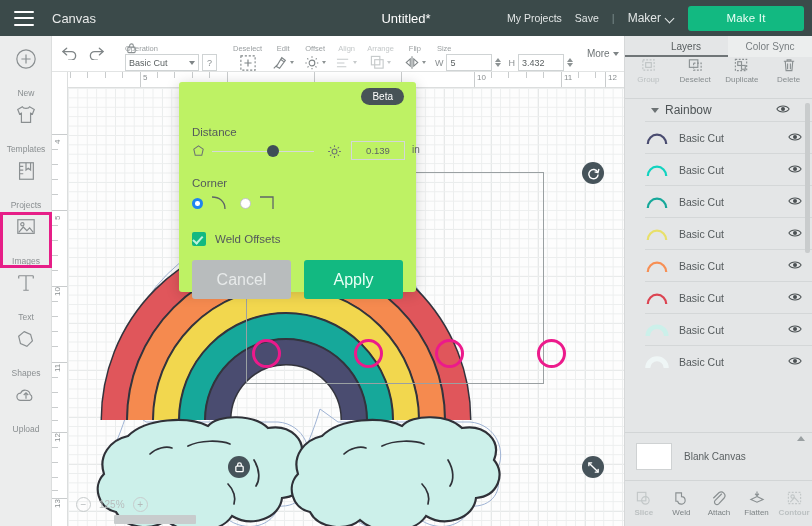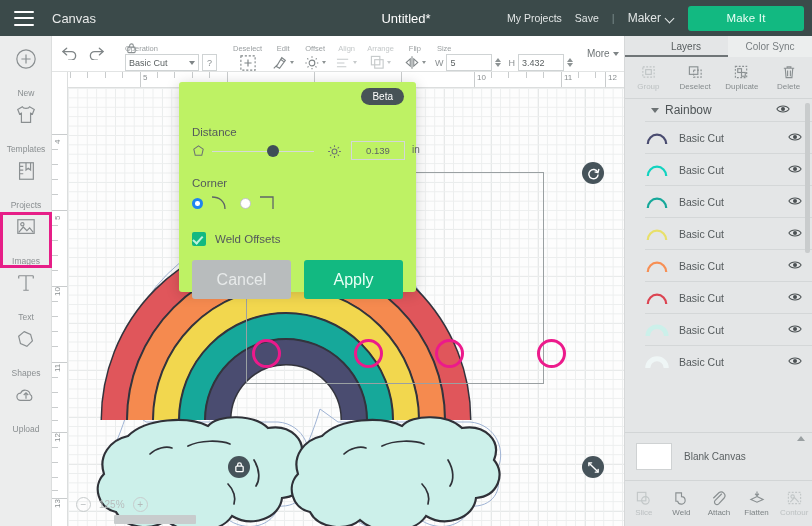--- a/index.html
+++ b/index.html
@@ -149,40 +149,40 @@
 
   
   .rpanel {
     position:absolute; top:36px; right:0; width:188px; height:490px;
     background:#e4e6e7; border-left:1px solid #d6d8d9;
   }
   .rtabs { display:flex; height:21px; background:#eceeee; }
   .rtab { flex:1; text-align:center; font-size:10px; color:#787e80; line-height:21px; cursor:pointer; }
   .rtab.active { background:#e4e6e7; color:#565c5e; border-bottom:2px solid #6f7577;padding-left:19px; }
   .rtools { display:flex; height:42px; background:#e4e6e7; border-bottom:1px solid #d2d5d6; }
-  .rtool { flex:1; display:flex; flex-direction:column; align-items:center; justify-content:center; gap:2px; cursor:pointer;}
+  .rtool { flex:1; display:flex; flex-direction:column; align-items:center; justify-content:flex-start; gap:2px; cursor:pointer;}
   .rtool .tl { font-size:8px; color:#868c8e; }
   .rtool.dis .tl { color:#bcc1c2; }
   .layers-scroll { height:326px; overflow:hidden; position:relative; background:#e4e6e7;}
   .grp-row { display:flex; align-items:center; height:22px; padding-left:26px; gap:6px; }
   .grp-row .gname { font-size:12px; color:#4e5456; }
   .tri { width:0;height:0;border-left:4px solid transparent;border-right:4px solid transparent;border-top:5px solid #6c7274; cursor:pointer;}
   .lrow { display:flex; align-items:center; height:32px; margin-left:20px; border-top:1px solid #d4d7d8; gap:10px; }
   .lthumb { width:24px; height:15px; flex:0 0 24px; }
   .lname { font-size:10.5px; color:#545a5c; flex:1; }
   .eye { margin-right:10px; cursor:pointer; }
   .vscroll { position:absolute; right:2px; top:4px; width:5px; height:290px; }
   .vscroll .thumbbar { width:5px; height:150px; background:#c9cccd; border-radius:2px; }
   .rcanvasrow { position:absolute; bottom:46px; left:0; width:188px; height:48px; background:#e4e6e7; display:flex; align-items:center; border-top:1px solid #d2d5d6;}
   .blank-sw { width:36px; height:27px; background:#fff; border:1px solid #cfd2d3; margin-left:11px; }
   .blank-lbl { font-size:10px; color:#5a6062; margin-left:12px; }
   .rbottom { position:absolute; bottom:0; left:0; width:188px; height:46px; background:#e4e6e7; border-top:1px solid #d2d5d6; display:flex; }
   .rb-item { flex:1; display:flex; flex-direction:column; align-items:center; justify-content:center; gap:2px; cursor:pointer;}
   .rb-item .tl { font-size:8px; color:#7d8385; }
-  .rb-item.dis .tl { color:#bcc1c2; }
+  .rb-item.dis .tl { color:#bcc1c2;font-weight:bold; }
   .caret-up { position:absolute; right:8px; top:3px; width:0;height:0;border-left:4px solid transparent;border-right:4px solid transparent;border-bottom:5px solid #9aa0a2;}
 </style>
 </head>
 <body>
 
 <div class="app">
 
   <div class="header">
     <div class="hamburger">
       <span></span>

